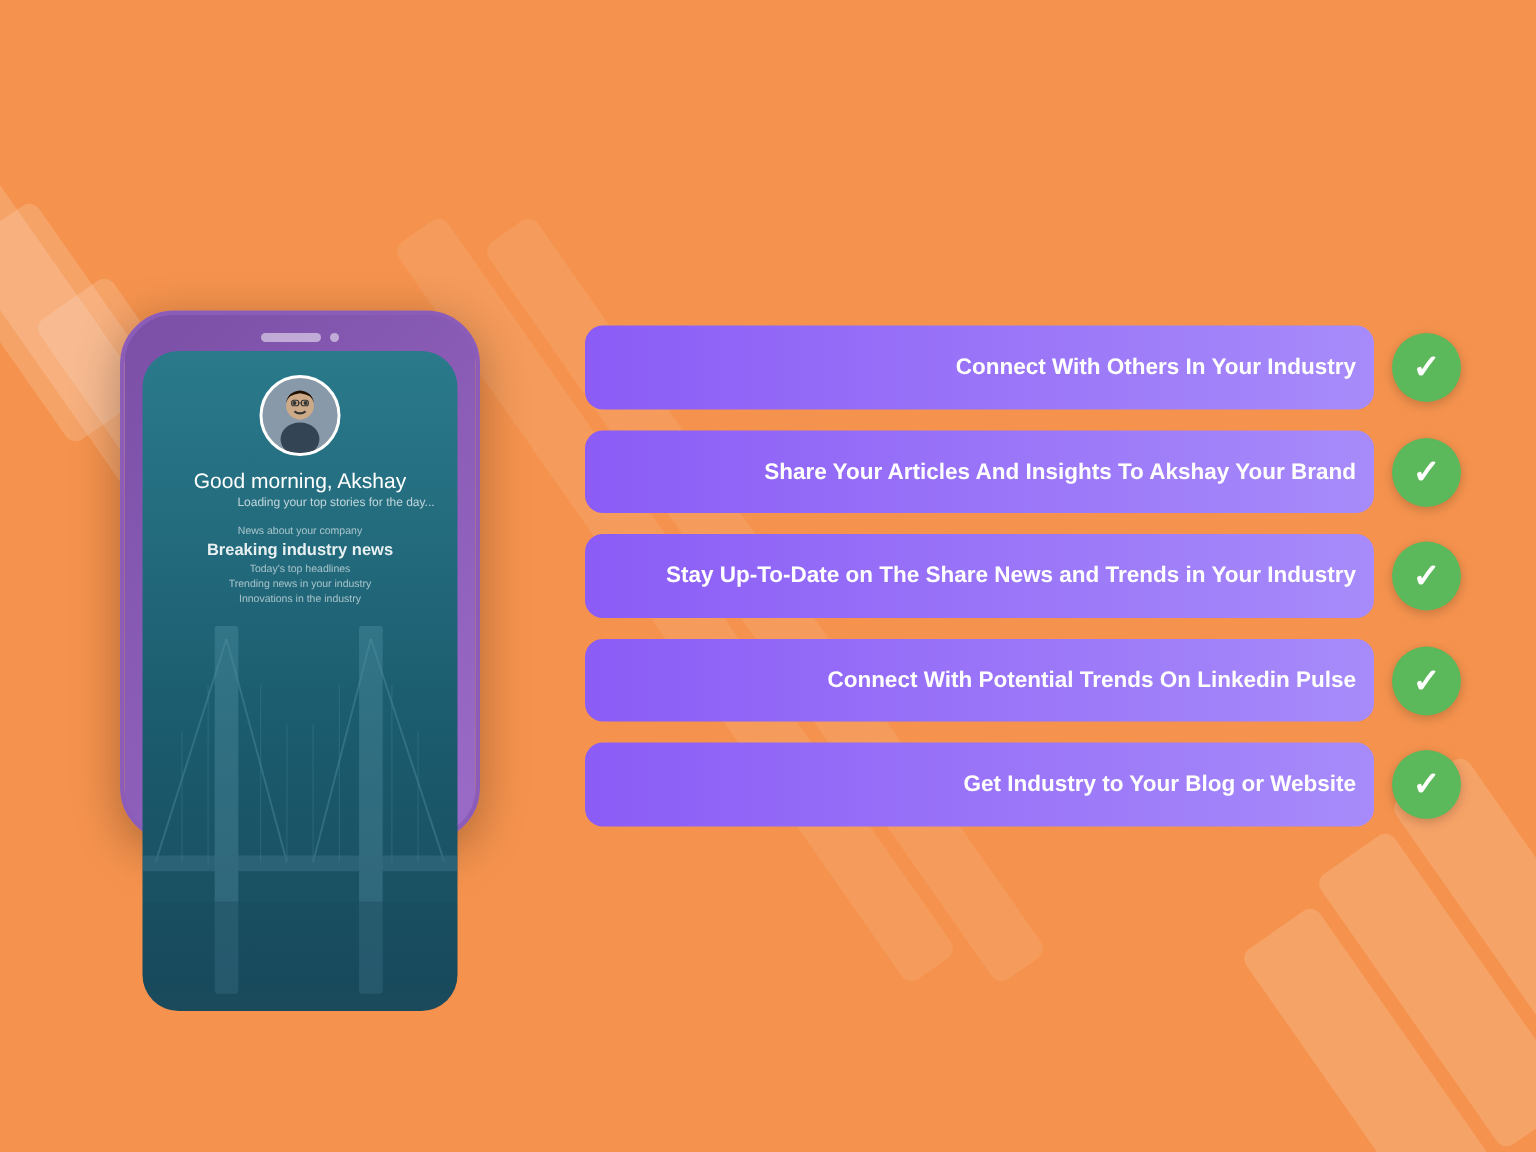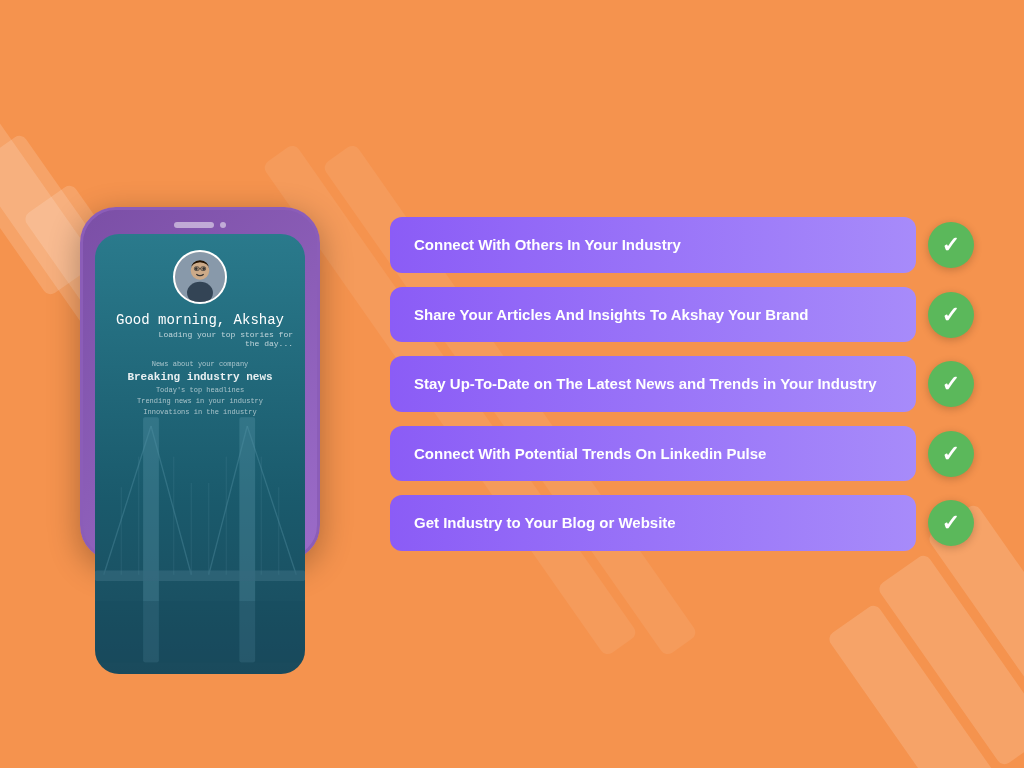--- a/index.html
+++ b/index.html
@@ -97,21 +97,20 @@
 
     .phone-frame {
       width: 240px;
       height: 354px;
       background: linear-gradient(135deg, #7B4FA6, #9B6BC8);
       border-radius: 36px;
       padding: 12px;
       box-shadow: 0 8px 32px rgba(0,0,0,0.3);
       position: relative;
       border: 3px solid #8B5DB8;
-      font-family: Liberation Mono, monospace;
     }
 
     .phone-notch-area {
       display: flex;
       justify-content: center;
       align-items: center;
       margin-bottom: 6px;
       gap: 6px;
     }
 
@@ -224,22 +223,22 @@
     .feature-row {
       display: flex;
       align-items: center;
       gap: 12px;
     }
 
     .feature-pill {
       flex: 1;
       background: linear-gradient(90deg, #8B5CF6, #A78BFA);
       border-radius: 12px;
-      padding: 18px 24px;
-      text-align: left;
+      padding: 18px 12px;
+      text-align: right;
     }
 
     .feature-pill span {
       color: white;
       font-size: 15px;
       font-weight: 700;
       line-height: 1.3;
     }
 
     .check-circle {
@@ -349,21 +348,21 @@
           <span class="check-mark">✓</span>
         </div>
       </div>
       <div class="feature-row">
         <div class="feature-pill"><span>Share Your Articles And Insights To Akshay Your Brand</span></div>
         <div class="check-circle">
           <span class="check-mark">✓</span>
         </div>
       </div>
       <div class="feature-row">
-        <div class="feature-pill"><span>Stay Up-To-Date on The Latest News and Trends in Your Industry</span></div>
+        <div class="feature-pill"><span>Stay Up-To-Date on The Share News and Trends in Your Industry</span></div>
         <div class="check-circle">
           <span class="check-mark">✓</span>
         </div>
       </div>
       <div class="feature-row">
         <div class="feature-pill"><span>Connect With Potential Trends On Linkedin Pulse</span></div>
         <div class="check-circle">
           <span class="check-mark">✓</span>
         </div>
       </div>

